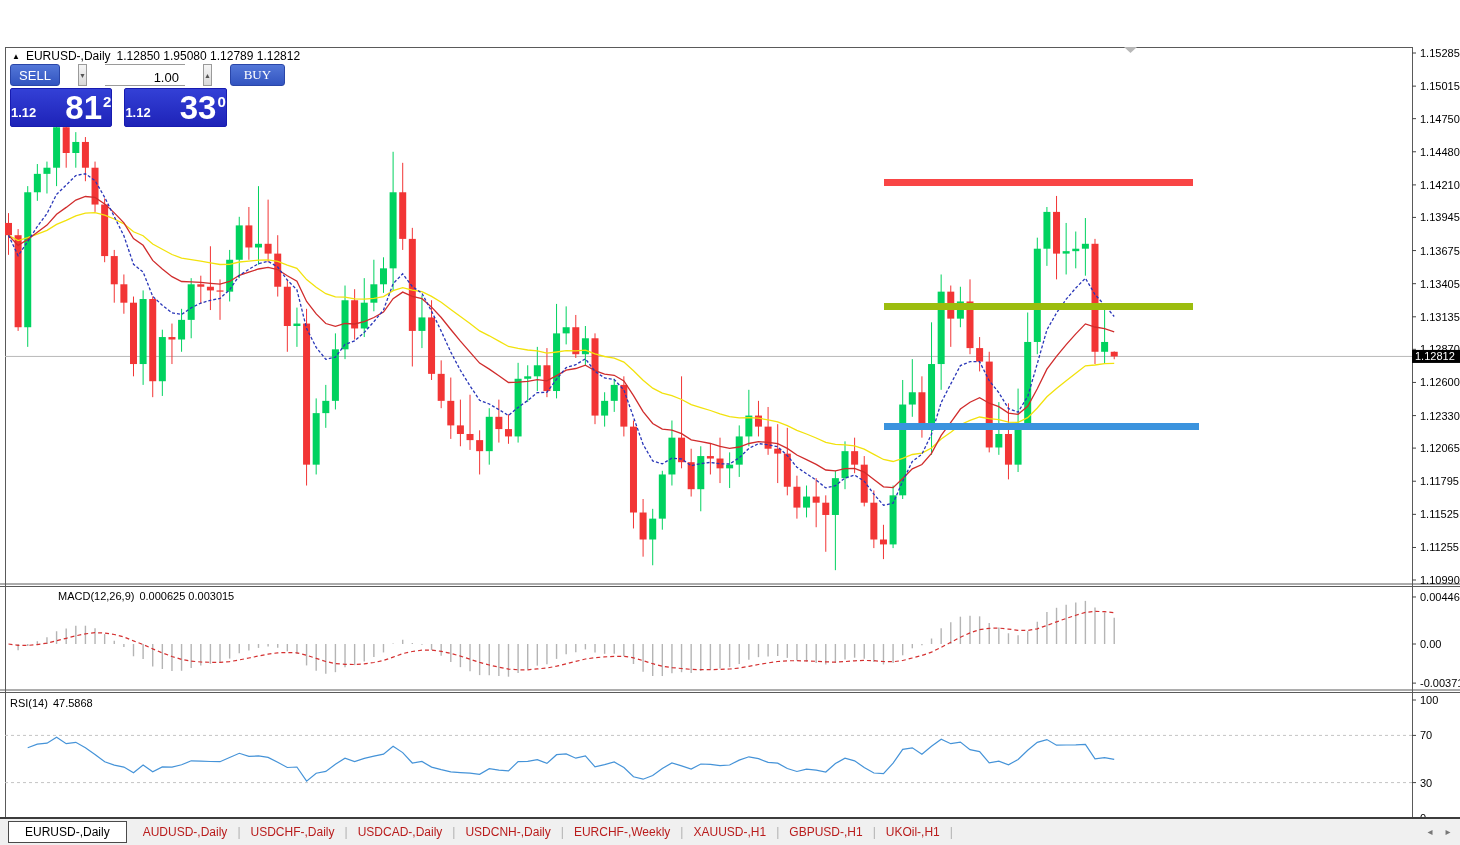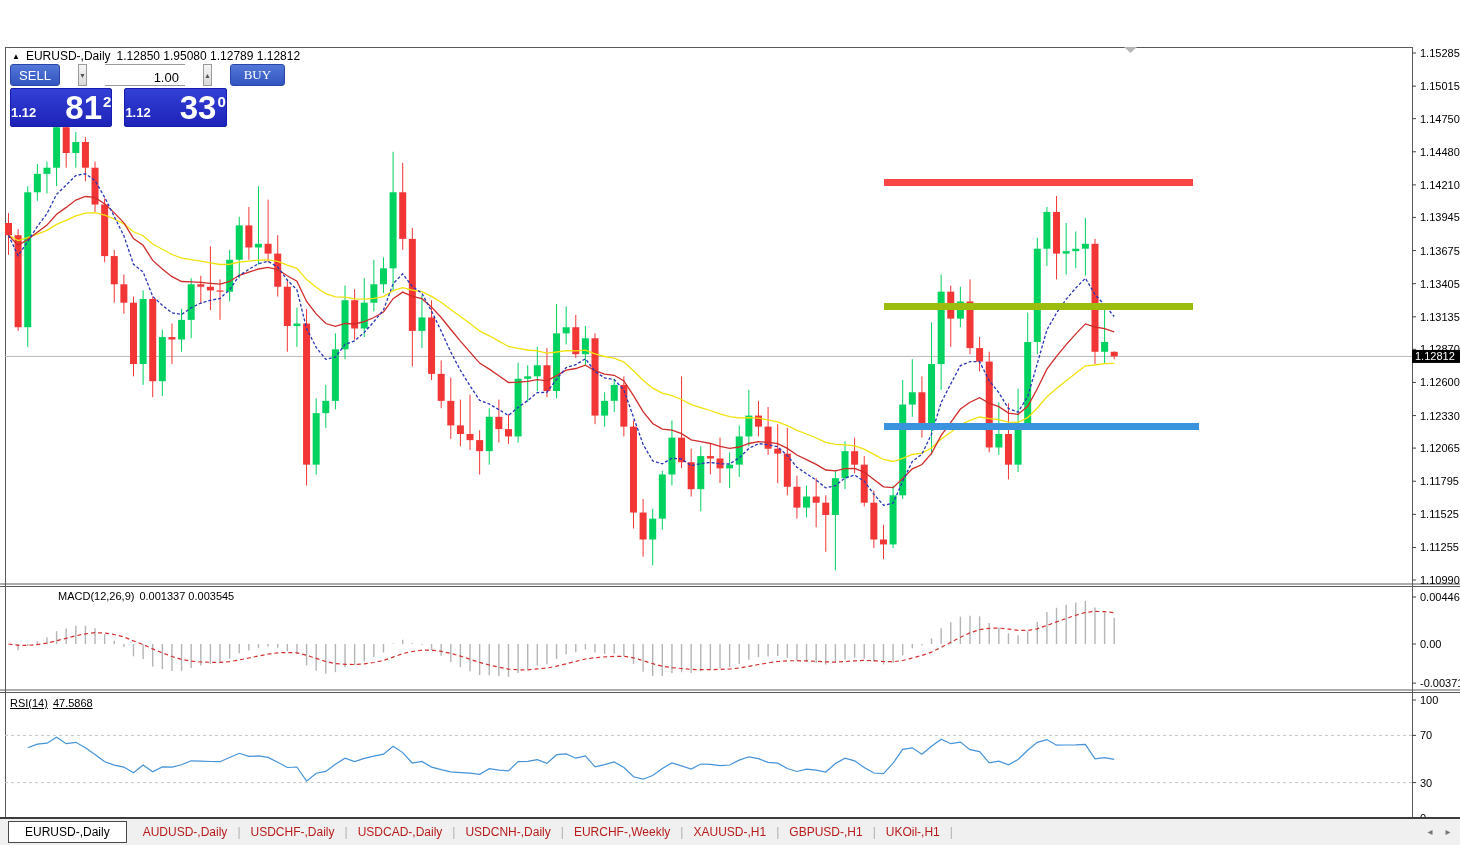--- a/index.html
+++ b/index.html
@@ -12,21 +12,21 @@
           font-size:11px;color:#24305e;border:1px solid transparent;cursor:default;}
   .tf-btn.active{background:#fdfdfd;border:1px solid #b3b3b3;}
   .tb-sep{width:1px;height:16px;background:#bdbdbd;margin-left:8px;box-shadow:1px 0 0 #fff;}
   
   .chart-window{position:absolute;left:0;top:22px;width:1460px;height:797px;background:#fff;}
   svg#chart-svg{position:absolute;left:0;top:0;pointer-events:none;}
   .chart-title{position:absolute;left:12px;top:27px;font-size:12px;color:#000;display:flex;gap:6px;align-items:center;}
   .chart-title .tri{font-size:8px;color:#000;}
   .pane-label{position:absolute;font-size:11px;color:#000;display:flex;gap:5px;}
   .pane-label.macd{left:18px;top:568px;margin-left:40px;}
-  .pane-label.rsi{left:10px;top:675px;text-decoration:underline;}
+  .pane-label.rsi{left:10px;top:675px;}
   
   .trade-panel{position:absolute;left:10px;top:42px;width:213px;}
   .tp-row1{display:flex;height:22px;gap:18px;}
   .btn-trade{flex:none;display:flex;align-items:center;justify-content:center;color:#fff;font-size:13px;
              background:linear-gradient(#5377d8,#3254c0);border:1px solid #2a46a8;border-radius:3px;cursor:pointer;}
   .btn-sell{width:48px;}
   .btn-buy{width:53px;font-family:Liberation Serif, serif;}
   .spin-btn{width:14px;background:linear-gradient(#f6f6f6,#d9d9d9);border:1px solid #9a9a9a;
             display:flex;align-items:center;justify-content:center;font-size:7px;color:#555;cursor:pointer;}
   .vol-input{width:74px;border:1px solid #9a9a9a;border-left:none;border-right:none;
@@ -563,21 +563,21 @@
         <div class="price-box">
           <span class="small">1.12</span>
           <span class="big">33</span>
           <span class="sup">0</span>
         </div>
       </div>
     </div>
 
     <div class="pane-label macd">
       <span>MACD(12,26,9)</span>
-      <span>0.001337 0.003545</span>
+      <span>0.000625 0.003015</span>
     </div>
     <div class="pane-label rsi">
       <span>RSI(14)</span>
       <span>47.5868</span>
     </div>
   </div>
 
   <div class="tabbar" id="tabbar">
     <span class="tab active">EURUSD-,Daily</span>
       <span class="tab">AUDUSD-,Daily</span>

